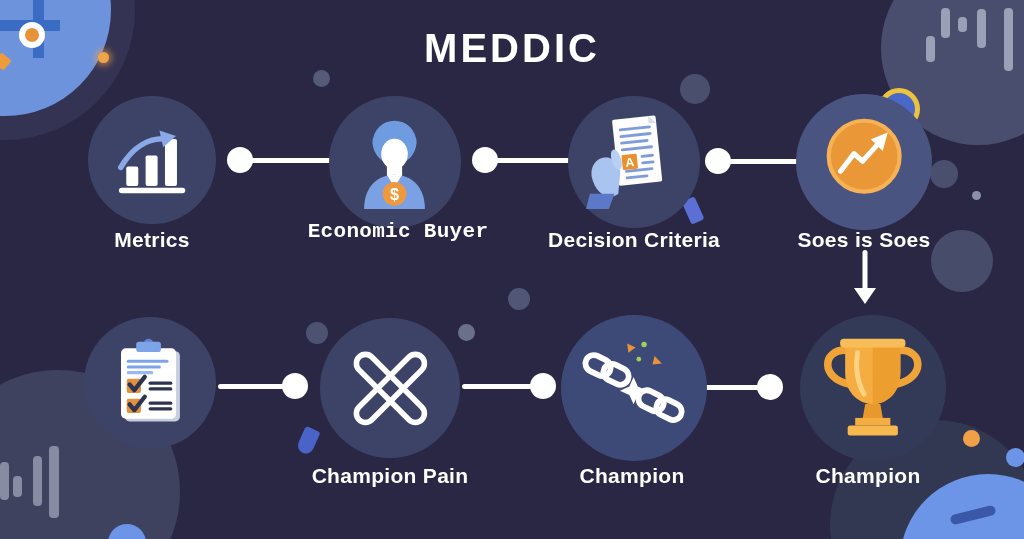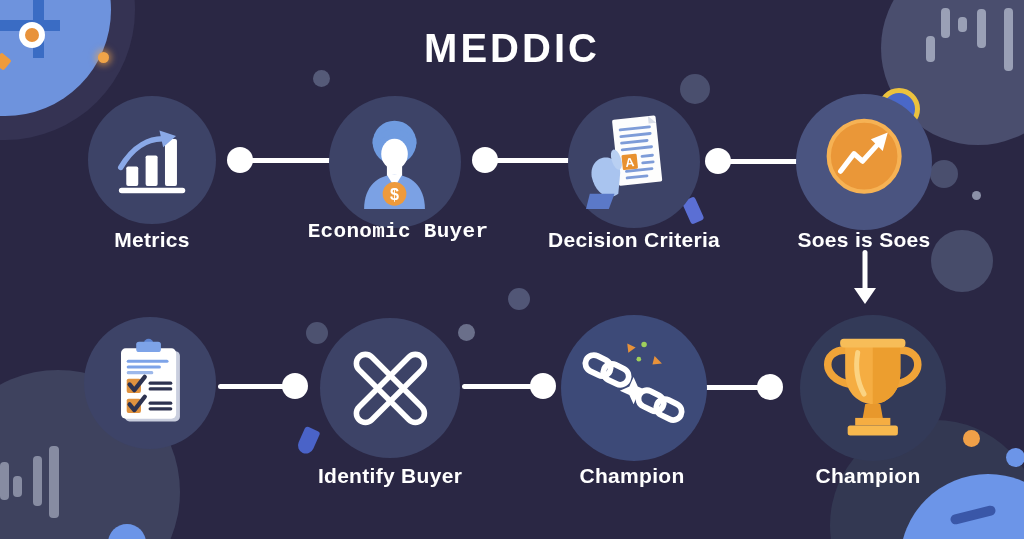--- a/index.html
+++ b/index.html
@@ -179,21 +179,21 @@
   <div class="circle node" style="left:320px; top:318px; width:140px; height:140px;">
     <svg viewBox="0 0 100 100">
       <g transform="rotate(45 50 50)">
         <rect x="6" y="41" width="88" height="18" rx="9" fill="none" stroke="#ffffff" stroke-width="5.5"></rect>
       </g>
       <g transform="rotate(-45 50 50)">
         <rect x="6" y="41" width="88" height="18" rx="9" fill="none" stroke="#ffffff" stroke-width="5.5"></rect>
       </g>
     </svg>
   </div>
-  <div class="step-label" style="left:270px; top:464px;">Identify Buyer</div>
+  <div class="step-label" style="left:270px; top:464px;">Champion Pain</div>
 
   <div class="circle node" style="left:561px; top:315px; width:146px; height:146px; background:#3d4a78;">
     <svg viewBox="0 0 100 100">
       <g transform="rotate(26 50 50)" stroke="#ffffff" stroke-width="5.5" fill="none">
         <rect x="-2" y="38" width="25" height="16" rx="8"></rect>
         <rect x="17" y="38" width="25" height="16" rx="8"></rect>
         <rect x="58" y="46" width="25" height="16" rx="8"></rect>
         <rect x="77" y="46" width="25" height="16" rx="8"></rect>
       </g>
       <path d="M 50 40 L 54 49 L 63 53 L 54 57 L 50 66 L 46 57 L 37 53 L 46 49 Z" fill="#ffffff"></path>

